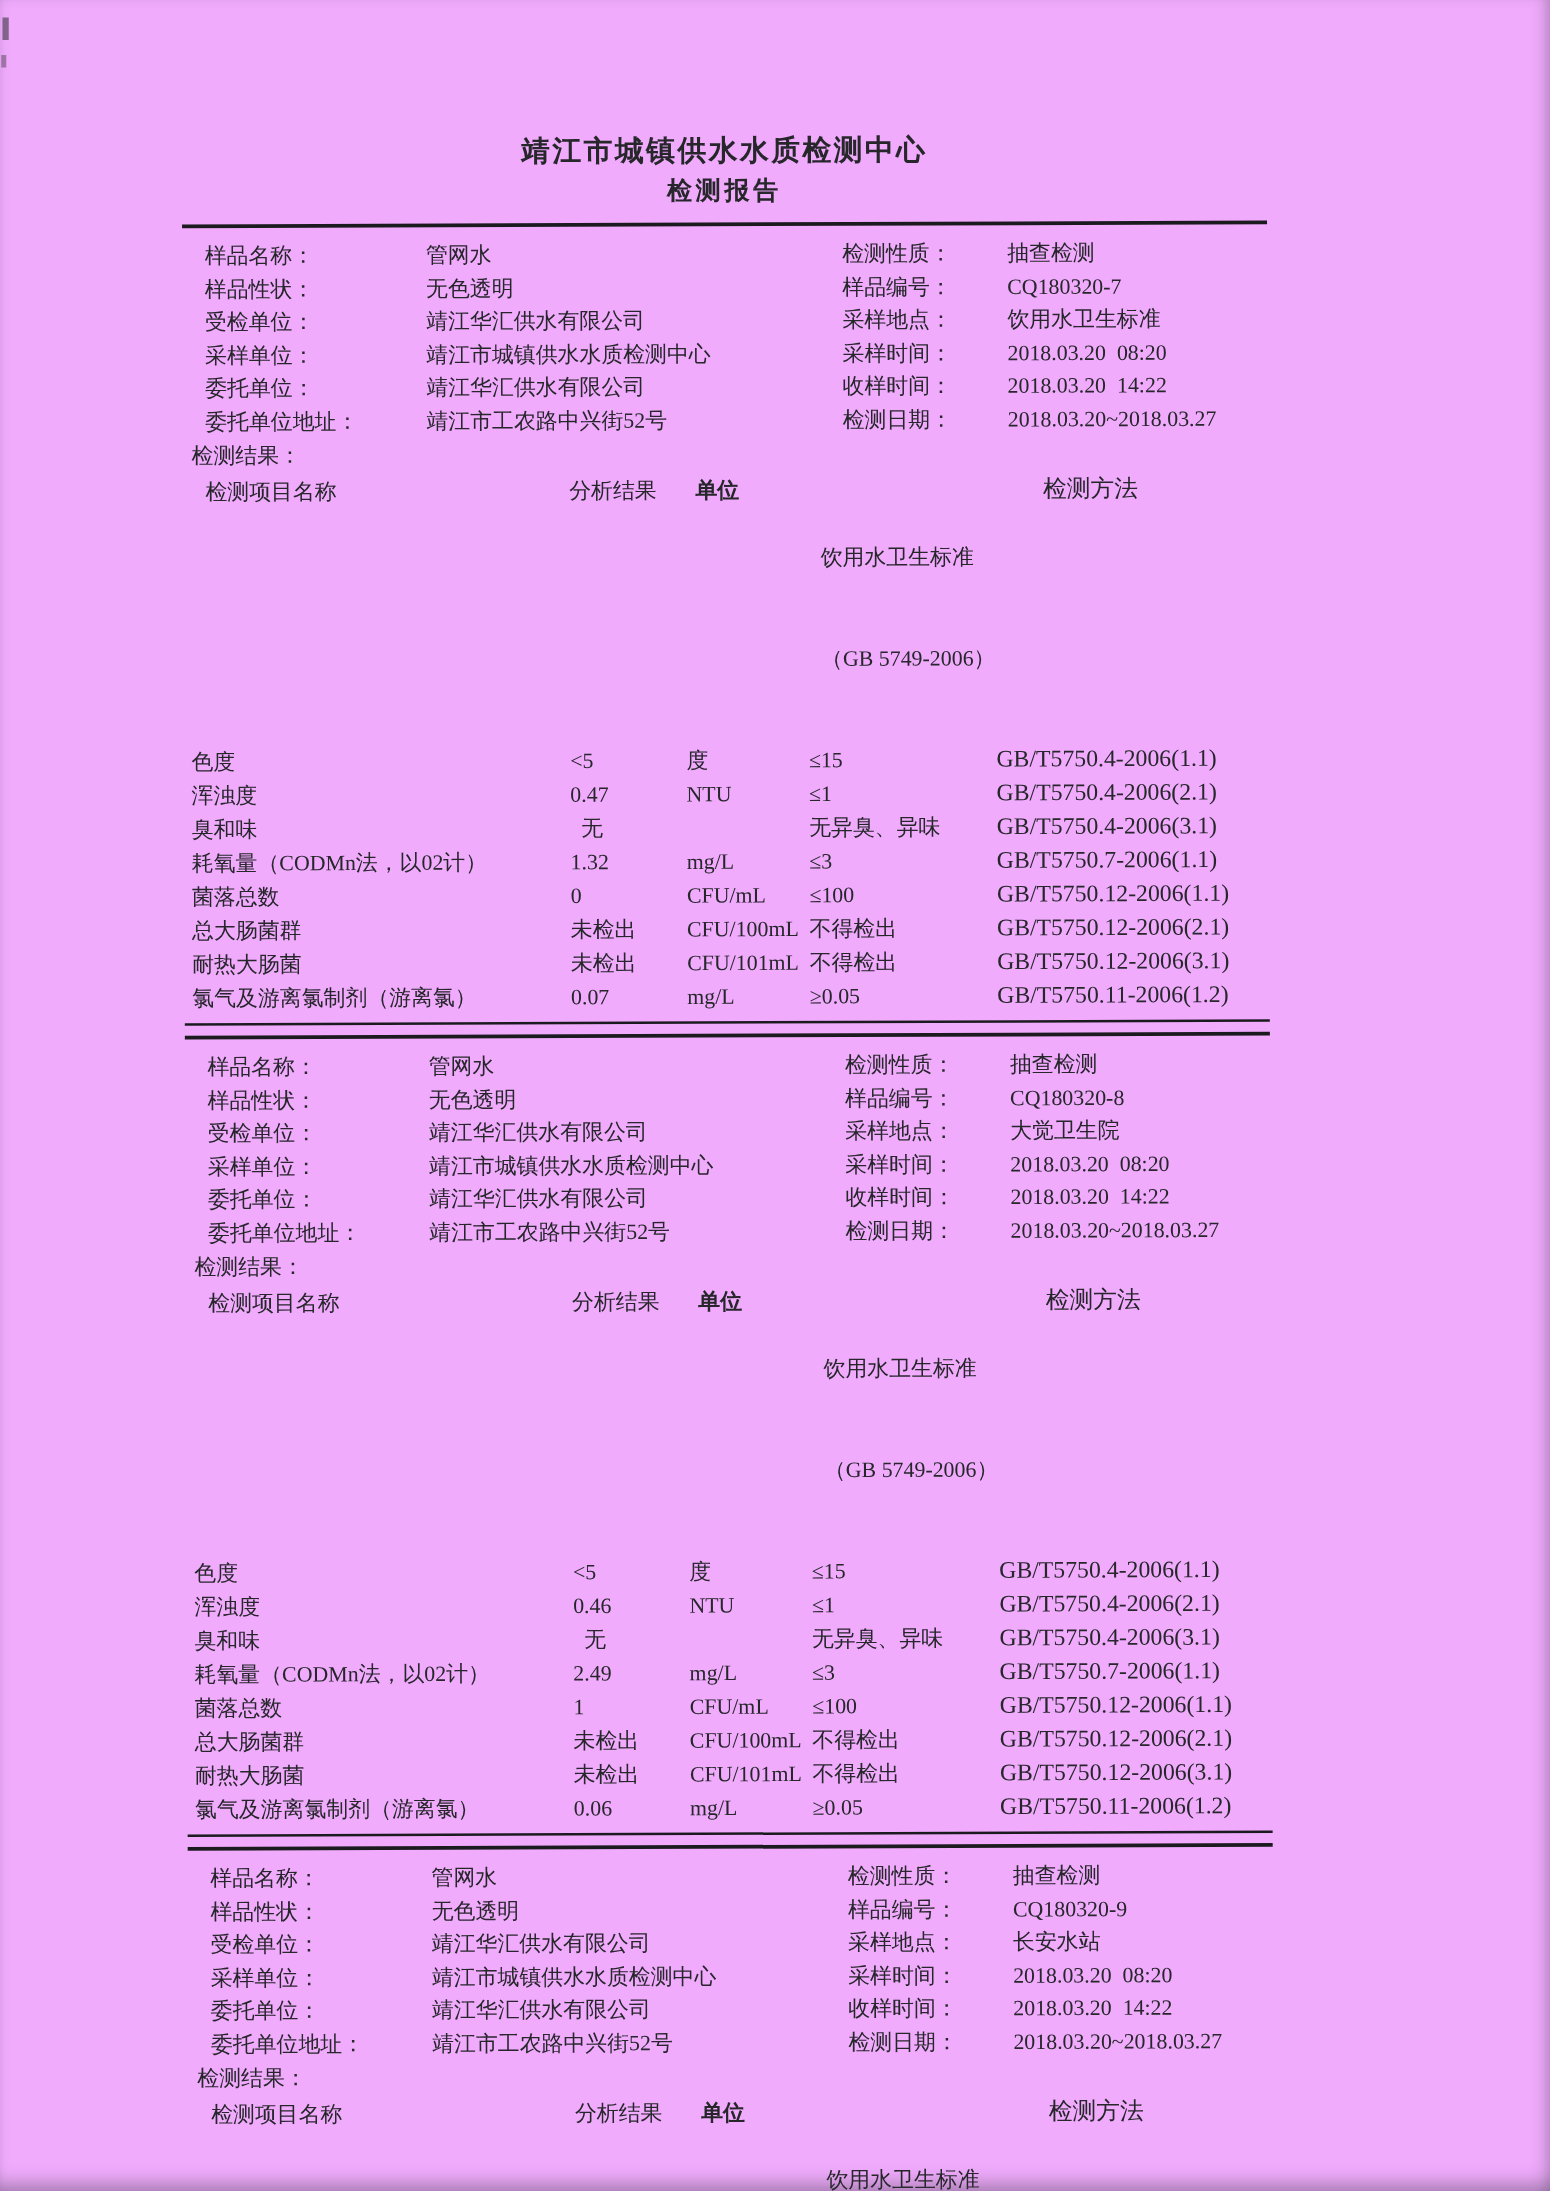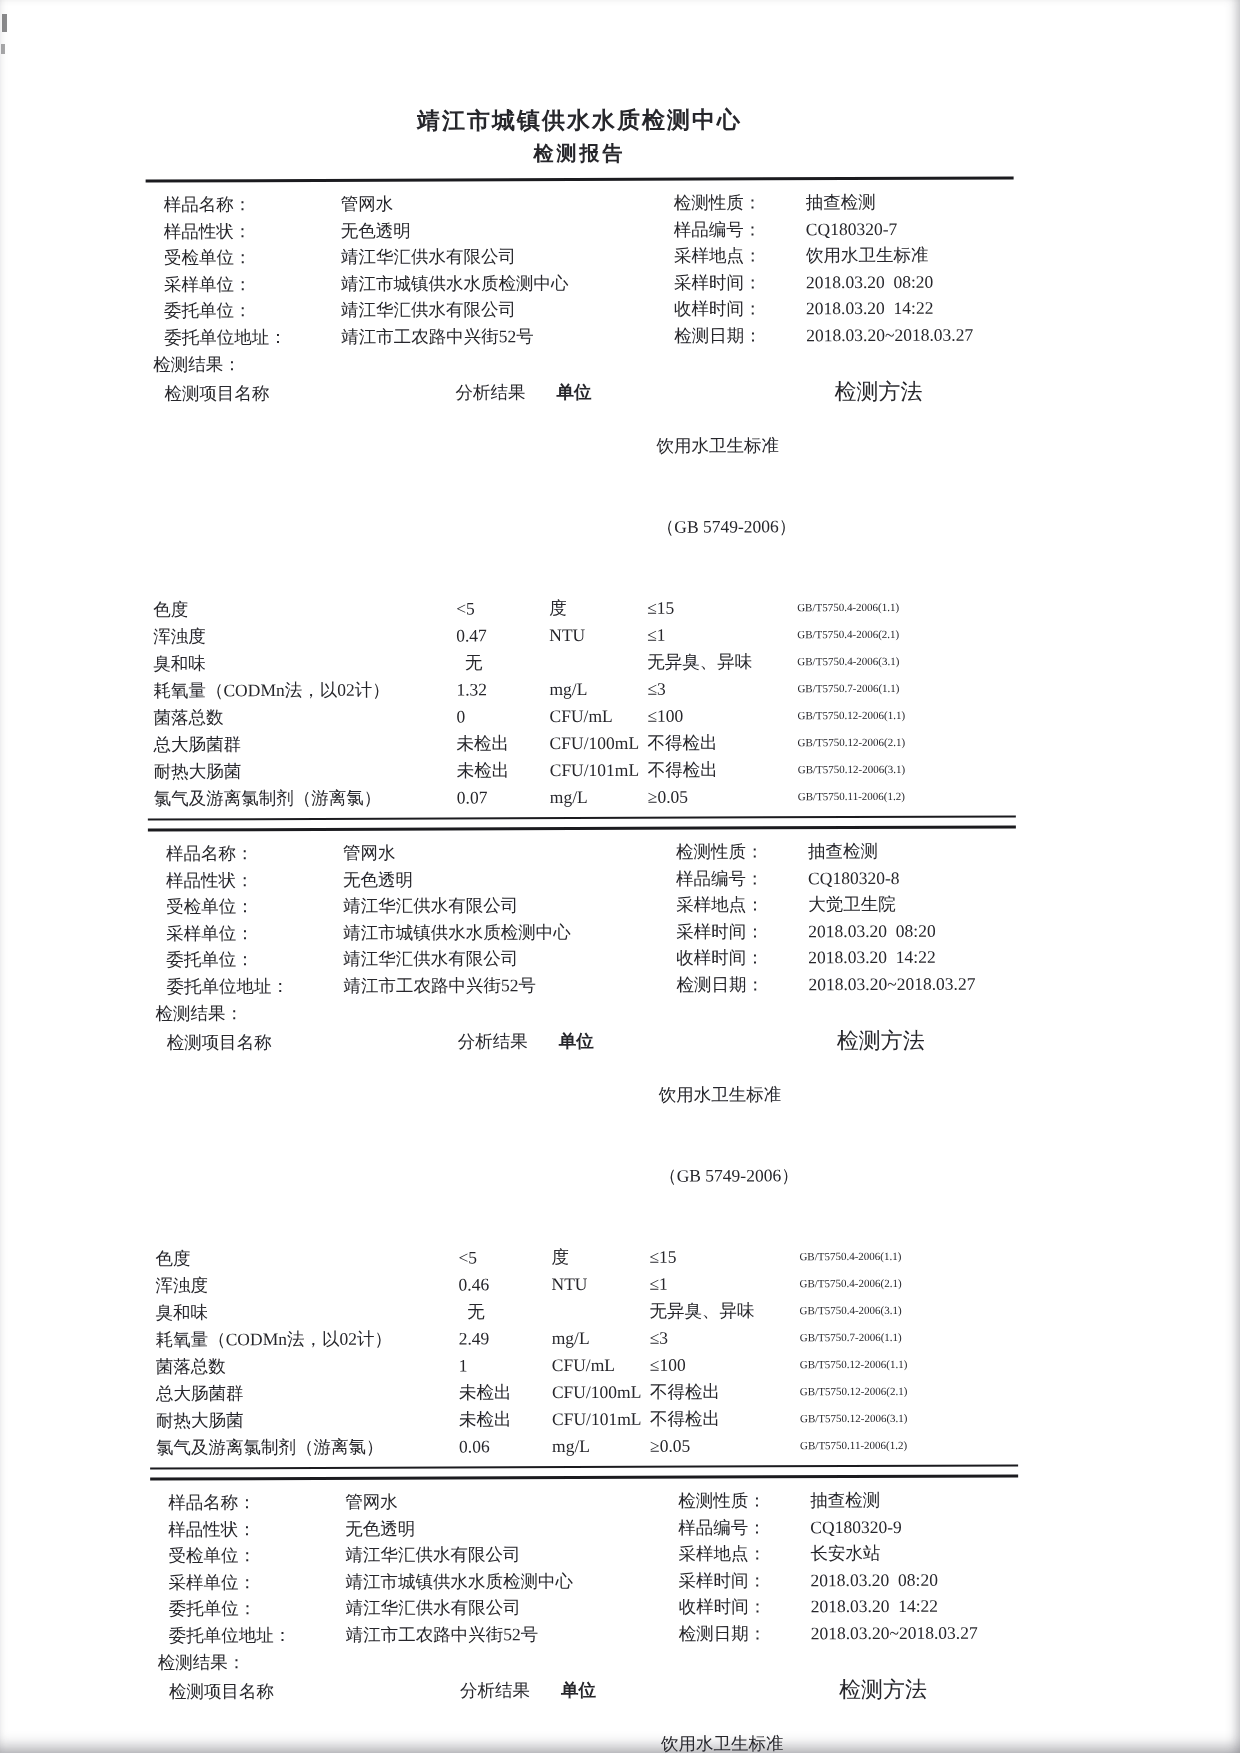--- a/index.html
+++ b/index.html
@@ -1,16 +1,16 @@
 <!DOCTYPE html>
 <html><head>
 <meta charset="utf-8">
 <style>
   html,body{margin:0;padding:0;background:#e9e9ec;}
-  .sheet{position:relative;width:1240px;height:1753px;background:#ffffff;overflow:hidden;
+  .sheet{position:relative;width:1240px;height:1753px;background:#f0abfc;overflow:hidden;
          font-family:"Liberation Serif","DejaVu Serif",serif;color:#26262b;}
   .sheet::before{content:"";position:absolute;inset:0;pointer-events:none;z-index:5;
          box-shadow:inset -9px 0 12px -6px rgba(55,55,65,.30),
                     inset 0 -14px 14px -7px rgba(55,55,65,.35),
                     inset 3px 0 6px -4px rgba(55,55,65,.10);}
   .speck{position:absolute;background:#2b2b30;z-index:4;}
   .content{position:absolute;left:145px;top:0;width:868px;transform:rotate(-0.2deg);transform-origin:50% 0;}
   .title{margin-top:106px;text-align:center;font-size:23px;font-weight:bold;letter-spacing:2px;line-height:30px;}
   .subtitle{margin-top:3px;text-align:center;font-size:20px;font-weight:bold;letter-spacing:3px;line-height:28px;}
   .top-rule{border-top:3px solid #1b1b1f;margin-top:11px;}
@@ -18,25 +18,25 @@
   .info-grid{display:grid;grid-template-columns:195px 315px 150px 1fr;margin-top:9px;}
   .info-grid>div{font-size:17.5px;line-height:26.5px;white-space:pre;}
   .lbl{padding-left:18px;}
   .results-label{font-size:17.5px;line-height:28px;padding-left:7px;}
   .rtable{margin-top:2px;border-bottom:2.5px solid #1b1b1f;padding-bottom:6px;}
   .tr{display:grid;grid-template-columns:305px 95px 100px 150px 1fr;}
   .td{font-size:17.5px;line-height:27px;white-space:pre;}
   .c1{padding-left:6px;}
   .c2{padding-left:4px;font-family:Liberation Serif, serif;}
   .c3{padding-left:2px;}
-  .c5{font-size:11px;}
+  .c5{font-size:19px;}
   .thead .c1{padding-left:18px;}
   .thead .c3{padding-left:10px;font-weight:bold;}
   .thead .c4{padding-left:10px;font-family:Liberation Serif, serif;}
-  .thead .c5{padding-left:38px;font-size:22px;}
+  .thead .c5{padding-left:38px;font-size:19px;}
   .thead .c4 div{line-height:27px;}
   #sections .report-section:not(:last-child)::after{content:"";display:block;border-top:3px solid #1b1b1f;margin-top:8px;}
 </style>
 </head>
 <body>
 
 <div class="sheet">
   <div class="speck" style="left:2px;top:14px;width:5px;height:18px;opacity:.55"></div>
   <div class="speck" style="left:1px;top:44px;width:4px;height:10px;opacity:.4"></div>
 

